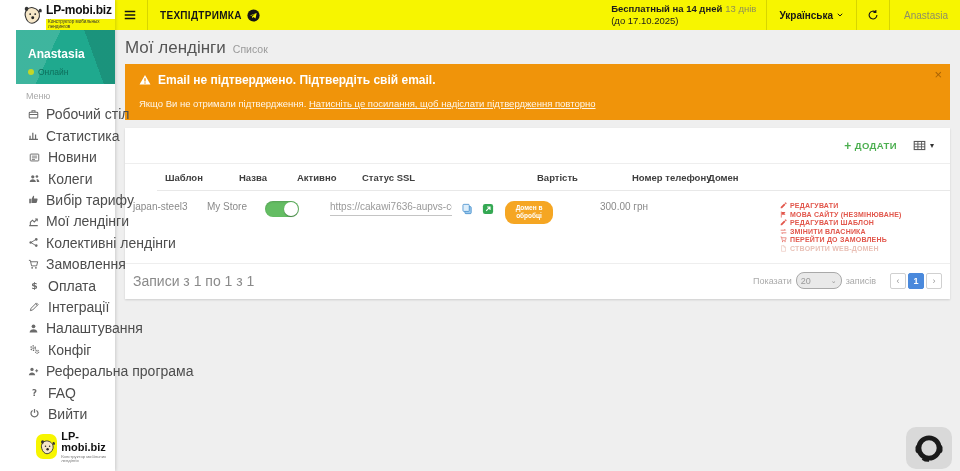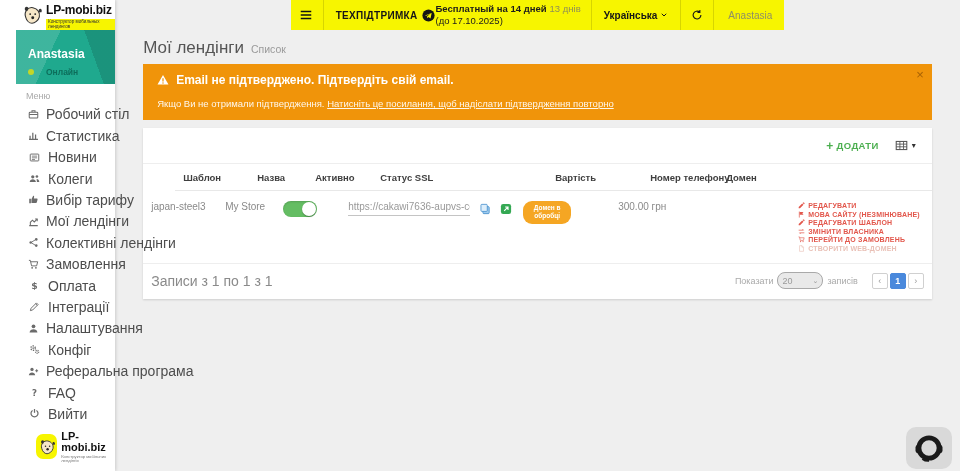--- a/index.html
+++ b/index.html
@@ -17,36 +17,36 @@
   .brand{height:30px;display:flex;align-items:center;padding-left:5px;gap:3px;cursor:pointer;}
   .brand-dog svg{width:22px;height:22px;display:block;}
   .brand-name{font-size:12px;font-weight:bold;color:#111;letter-spacing:-.2px;line-height:1;}
   .brand-tagline{font-size:4.6px;color:#333;background:var(--accent-yellow);display:inline-block;padding:1px 2px;margin-top:1px;line-height:1;}
   .user-panel{height:65px;position:relative;padding:17px 0 0 12px;color:#fff;
     background:
       linear-gradient(115deg, rgba(255,255,255,.14) 0 36%, rgba(255,255,255,0) 36%),
       linear-gradient(250deg, rgba(0,0,0,.13) 0 26%, rgba(0,0,0,0) 26%),
       var(--brand-teal);}
   .user-name{font-size:12px;font-weight:bold;}
-  .user-status{display:flex;align-items:center;gap:12px;margin-top:6px;font-size:8.5px;color:#0d6e5b;font-weight:bold;}
+  .user-status{display:flex;align-items:center;gap:4px;margin-top:6px;font-size:8.5px;color:#0d6e5b;}
   .user-status .dot{width:6px;height:6px;border-radius:50%;background:#c3d629;}
   .menu-label{font-size:9px;color:#a9a9a9;padding:7px 0 3px 10px;}
   .menu{display:flex;flex-direction:column;}
   .mi{display:flex;align-items:center;gap:7px;height:21.4px;padding-left:12px;color:#4d4d4d;text-decoration:none;cursor:pointer;}
   .mi-ic{width:13px;display:flex;justify-content:center;color:#6b6b6b;}
   .mi-ic svg{width:11px;height:11px;display:block;}
   .mi-label{font-size:14px;font-weight:normal;color:#4d4d4d;white-space:nowrap;}
   .sidebar-bottom{margin-top:auto;display:flex;align-items:center;gap:4px;padding:6px 0 8px 20px;cursor:pointer;}
   .logo-badge{width:25px;height:25px;border-radius:7px;background:var(--accent-yellow);display:flex;align-items:center;justify-content:center;}
   .logo-badge svg{width:18px;height:18px;}
   .sb-name{font-size:11px;font-weight:bold;color:#111;line-height:1;}
   .sb-tagline{font-size:4.2px;color:#777;margin-top:2px;line-height:1;}
 
   
-  .main{flex:1;display:flex;flex-direction:column;position:relative;align-items:center;}
+  .main{flex:1;display:flex;flex-direction:column;position:relative;}
   .topbar{height:30px;min-height:30px;background:var(--accent-yellow);display:flex;align-items:center;padding:0 0 0 8px;}
   .tb-div{width:1px;height:30px;background:rgba(0,0,0,.13);margin:0 0;}
   .hamburger{background:none;border:none;cursor:pointer;color:#111;display:flex;align-items:center;margin-right:10px;}
   .hamburger svg{width:14px;height:14px;}
   .support{display:flex;align-items:center;gap:5px;margin-left:12px;font-size:10px;font-weight:bold;color:#161616;text-decoration:none;letter-spacing:.3px;cursor:pointer;}
   .support svg{width:13px;height:13px;}
   .tb-right{margin-left:auto;display:flex;align-items:center;height:30px;}
   .trial{font-size:9.5px;color:#1c1c1c;line-height:1.25;padding-right:10px;}
   .trial b{font-weight:bold;}
   .trial .days{color:#8f8f55;margin-left:3px;}

